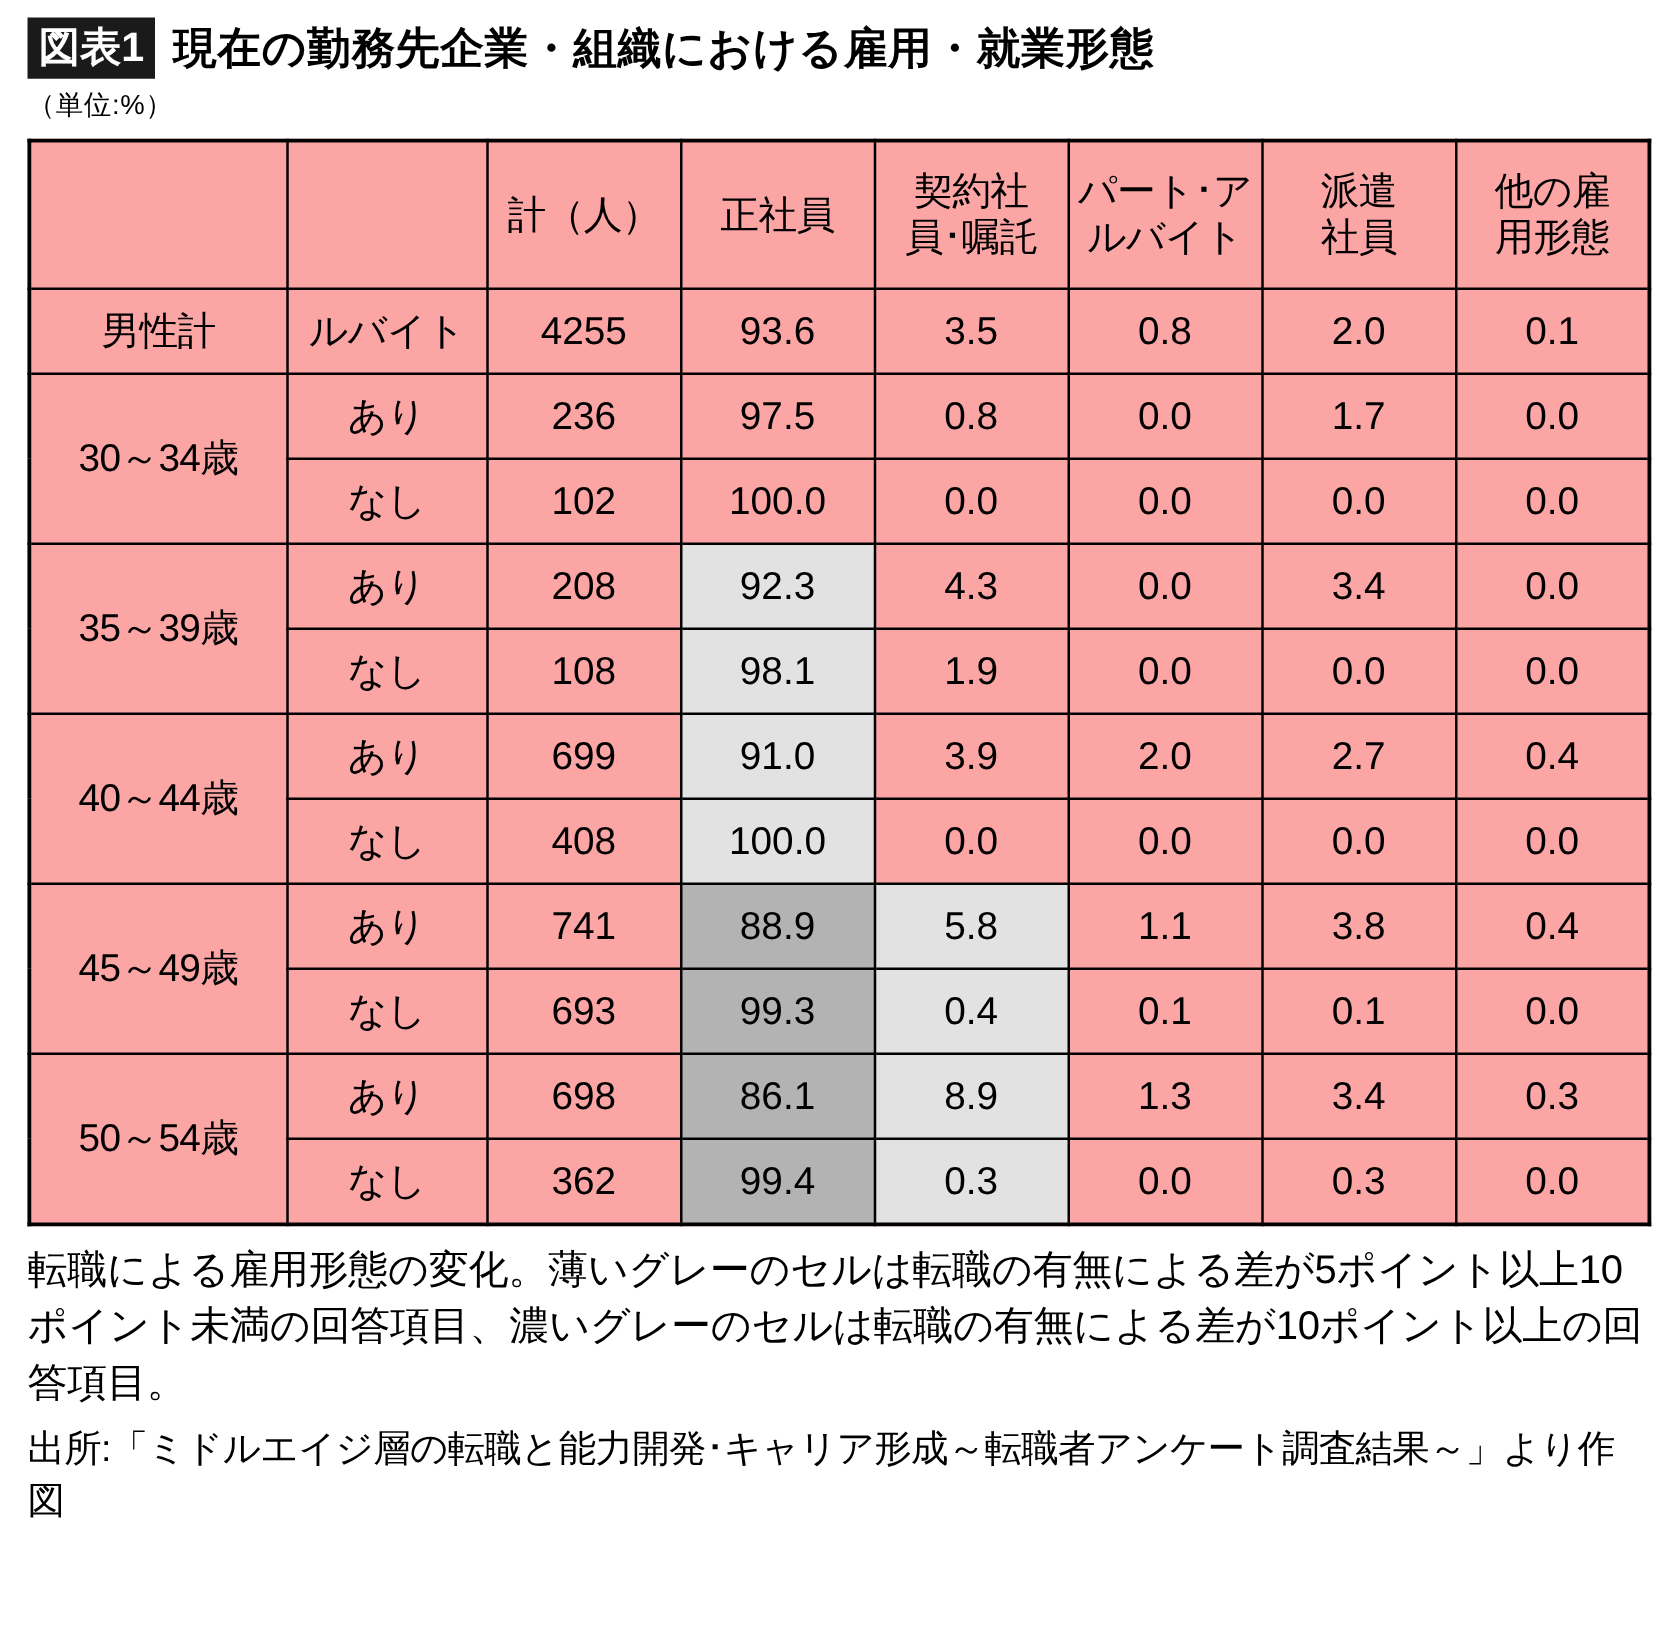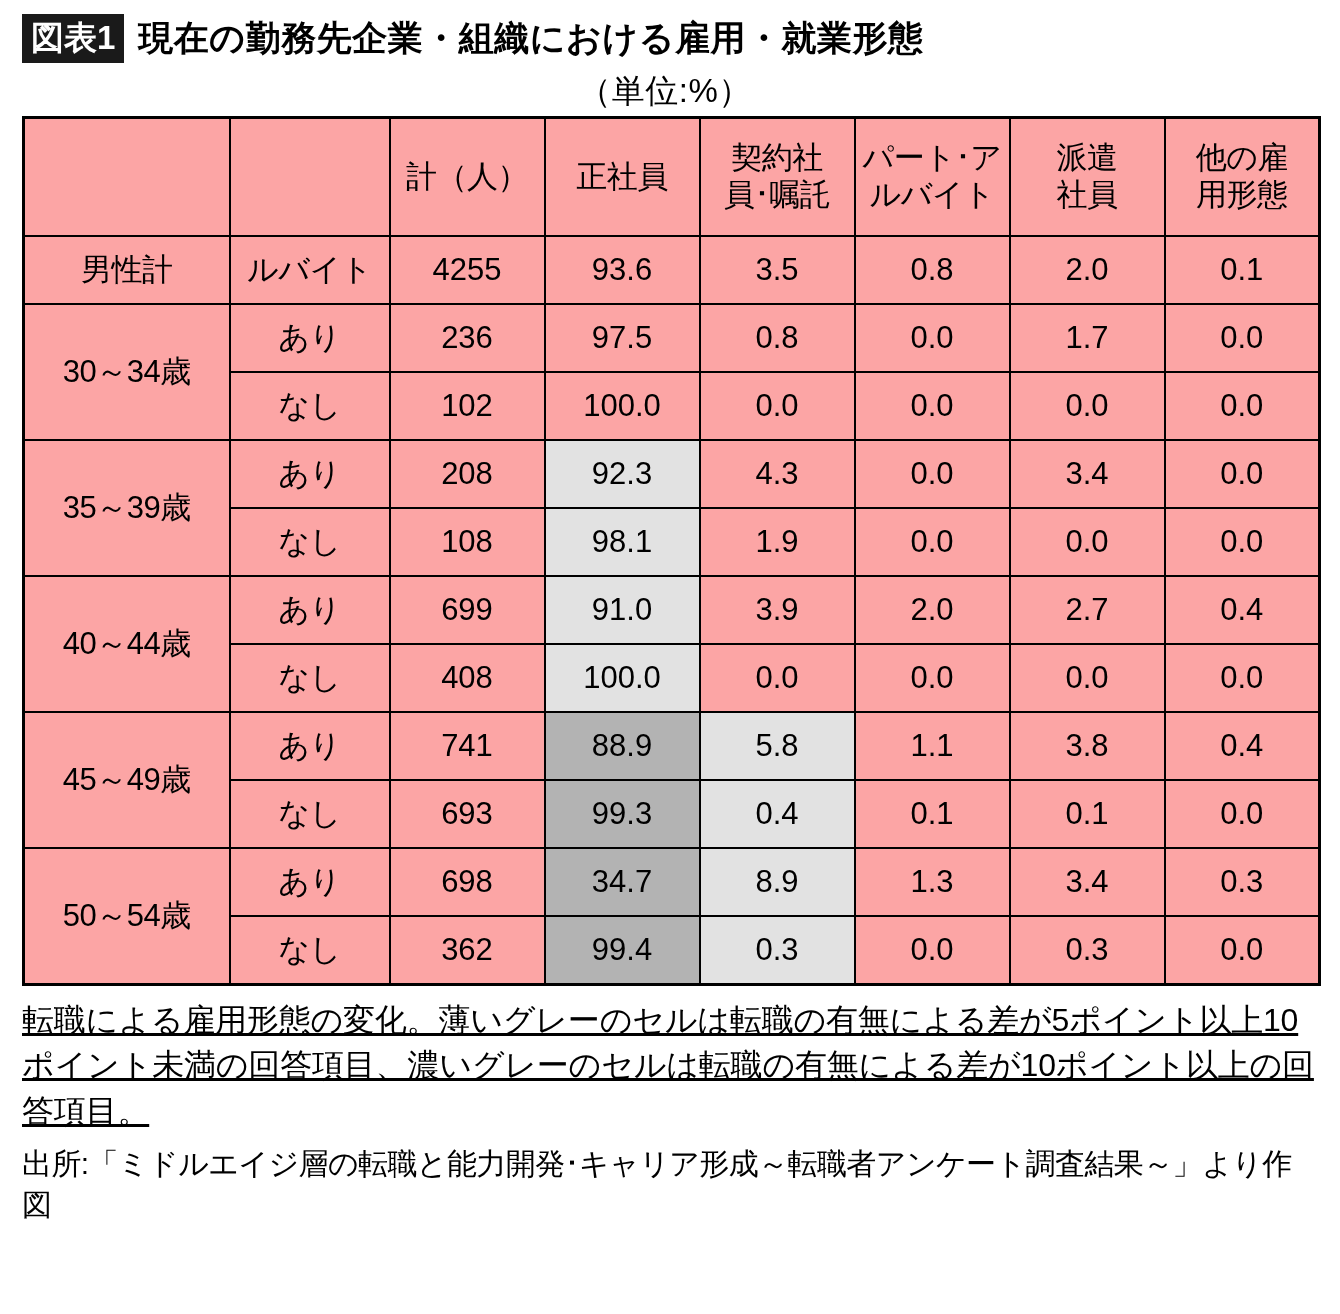--- a/index.html
+++ b/index.html
@@ -42,23 +42,23 @@
   }
   .title-text {
     font-size: 35px;
     font-weight: bold;
     letter-spacing: 0.5px;
     white-space: nowrap;
   }
 
   
   .unit-note {
-    text-align: center;
-    font-size: 33px;
-    margin: 6px 10px 2px 0;
+    text-align: left;
+    font-size: 22px;
+    margin: 6px 10px 12px 0;
     letter-spacing: 0.5px;
   }
 
   
   table.data {
     border-collapse: collapse;
     width: 1296px;
     table-layout: fixed;
     background: #fca5a5;
   }
@@ -110,21 +110,20 @@
   table.data {
     border: 3px solid #000;
   }
 
   
   .note {
     font-size: 32px;
     line-height: 1.42;
     margin-top: 12px;
     letter-spacing: -0.2px;
-    text-decoration: underline;
   }
   .source {
     font-size: 30px;
     margin-top: 10px;
     letter-spacing: -0.6px;
   }
 </style>
 </head>
 <body>
 
@@ -256,21 +255,21 @@
           <td class="num shade-dark">99.3</td>
           <td class="num shade-light">0.4</td>
           <td class="num">0.1</td>
           <td class="num">0.1</td>
           <td class="num">0.0</td>
         </tr>
         <tr>
           <td class="rowhdr" rowspan="2">50～54歳</td>
           <td class="rowhdr">あり</td>
           <td class="num">698</td>
-          <td class="num shade-dark">34.7</td>
+          <td class="num shade-dark">86.1</td>
           <td class="num shade-light">8.9</td>
           <td class="num">1.3</td>
           <td class="num">3.4</td>
           <td class="num">0.3</td>
         </tr>
         <tr>
           <td class="rowhdr">なし</td>
           <td class="num">362</td>
           <td class="num shade-dark">99.4</td>
           <td class="num shade-light">0.3</td>

